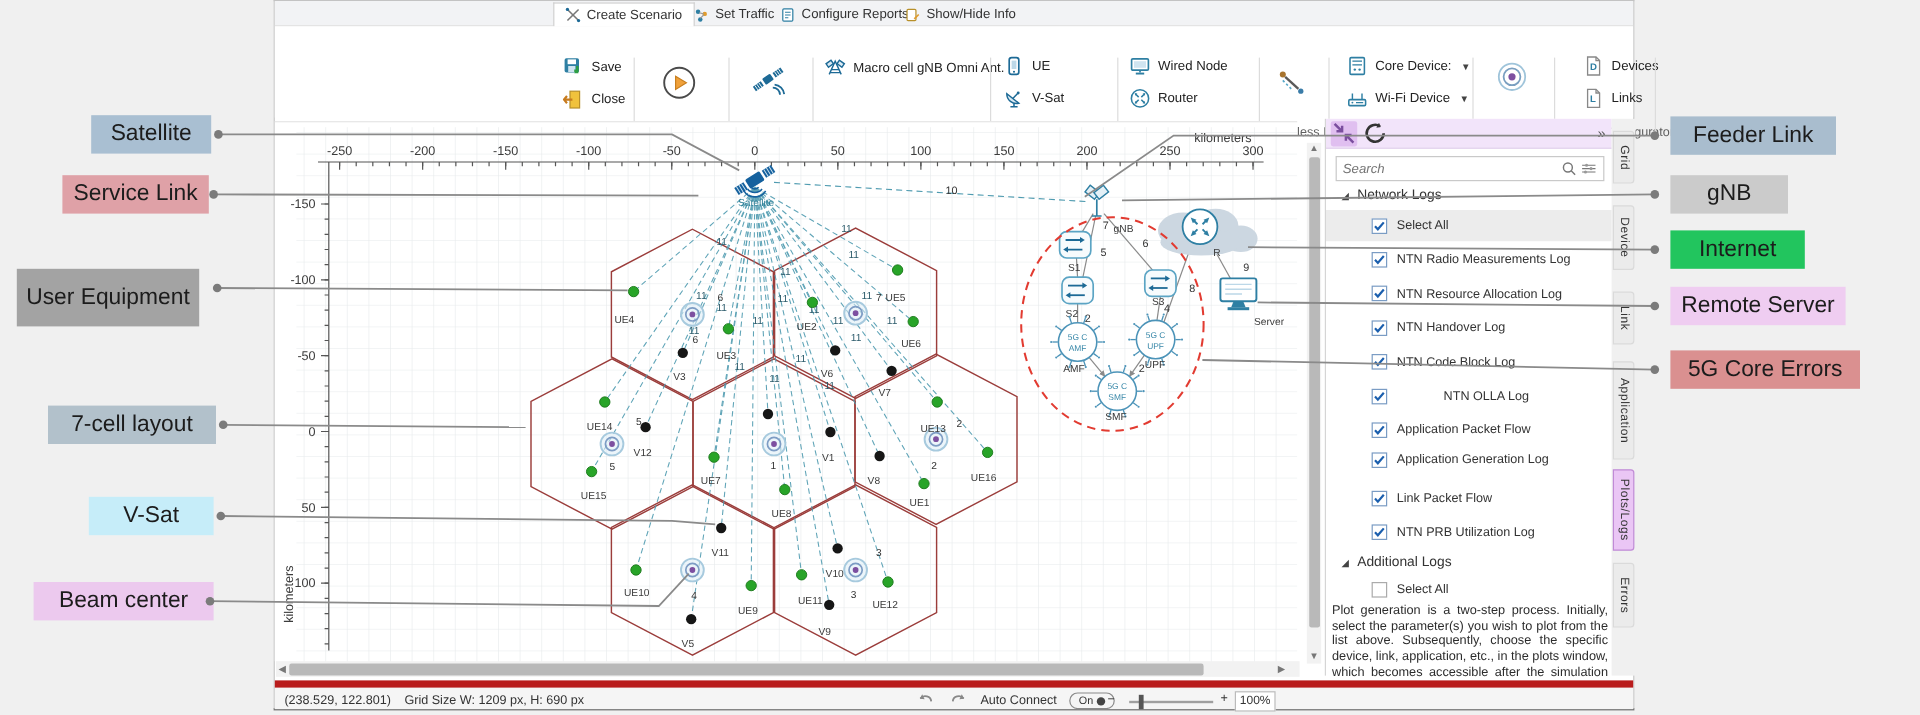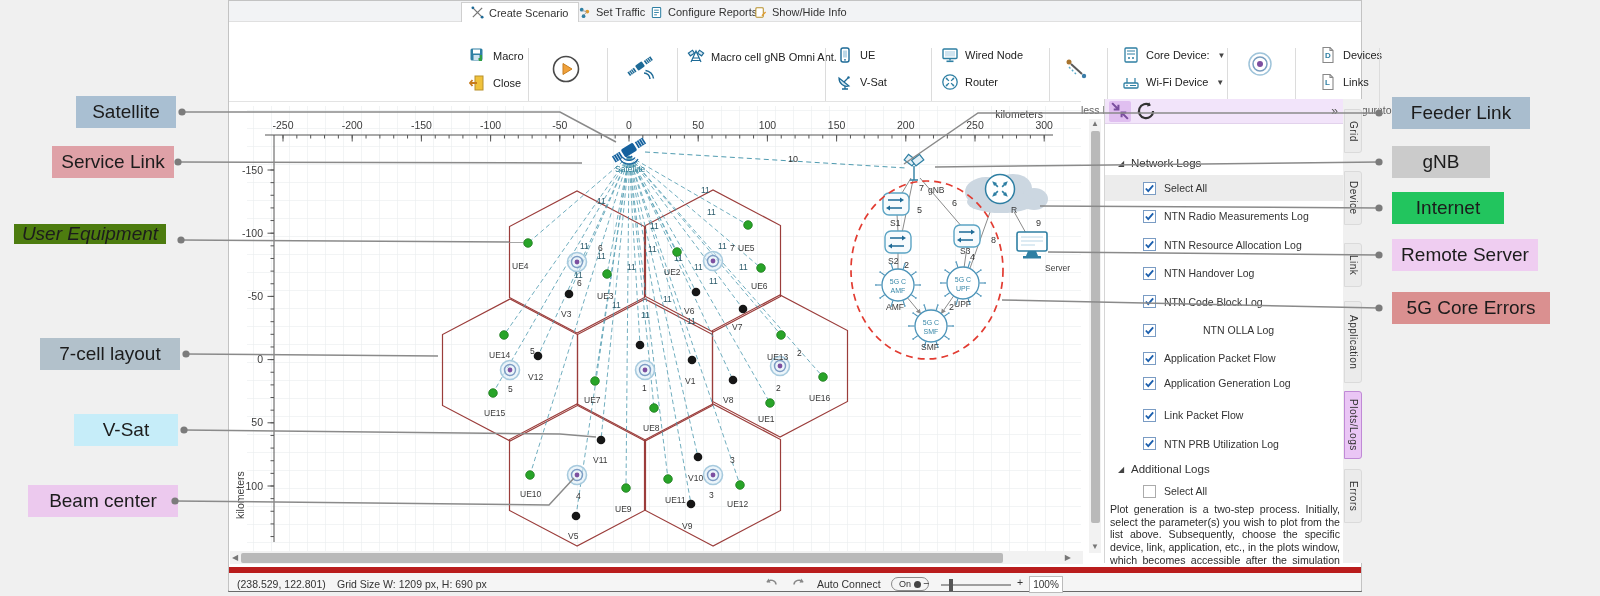--- a/index.html
+++ b/index.html
@@ -112,21 +112,21 @@
     <div class="rbtn" style="left:240px; top:34px;">
       <span class="ic">
           <svg viewBox="0 0 18 18">
             <rect x="1.5" y="1.5" width="12" height="12" rx="1.5" fill="#2e7fa3"></rect>
             <rect x="4" y="2.5" width="7" height="4" fill="#fff"></rect>
             <rect x="4.5" y="8" width="6" height="5" fill="#cfe4f0"></rect>
             <path d="M13 9 l0 5 l-3.5 0 z" fill="#2e9e44"></path>
             <path d="M12 8 v4 h-2.5" stroke="#2e9e44" stroke-width="2" fill="none"></path>
           </svg>
         </span>
-      <span>Macro</span>
+      <span>Save</span>
     </div>
     <div class="rbtn" style="left:240px; top:61px;">
       <span class="ic">
           <svg viewBox="0 0 18 18">
             <rect x="6" y="2" width="8" height="14" fill="#f0c23c" stroke="#b8902a" stroke-width="1"></rect>
             <path d="M8 9 H1 M3.5 6 L1 9 l2.5 3" stroke="#c77b1e" stroke-width="1.8" fill="none"></path>
           </svg>
         </span>
       <span>Close</span>
     </div>
@@ -808,20 +808,37 @@
           </svg>
         </span>
       <span class="ptool">
           <svg viewBox="0 0 14 14">
             <path d="M11.5 7 a4.5 4.5 0 1 1 -2 -3.7" fill="none" stroke="#333" stroke-width="1.4"></path>
             <path d="M9 1.5 l1 2.2 -2.4 0.4 z" fill="#333"></path>
           </svg>
         </span>
       <span id="pchevron">»</span>
     </div>
+    <div id="searchbox">
+      <input placeholder="Search" style="">
+      <span class="ic" style="width:13px;height:13px">
+          <svg viewBox="0 0 14 14">
+            <circle cx="6" cy="6" r="4" fill="none" stroke="#777" stroke-width="1.3"></circle>
+            <path d="M9 9 l3.5 3.5" stroke="#777" stroke-width="1.3"></path>
+          </svg>
+        </span>
+      <span class="ic" style="width:14px;height:13px;margin-left:3px">
+          <svg viewBox="0 0 14 14">
+            <path d="M1 4 h12 M1 7 h12 M1 10 h12" stroke="#777" stroke-width="1"></path>
+            <circle cx="5" cy="4" r="1.4" fill="#999"></circle>
+            <circle cx="9" cy="7" r="1.4" fill="#999"></circle>
+            <circle cx="4" cy="10" r="1.4" fill="#999"></circle>
+          </svg>
+        </span>
+    </div>
     <span class="tri" style="top:60px">◢</span>
     <div class="treehdr" style="top:58px">Network Logs</div>
     <div id="loglist">
         <div class="logrow hl" style="top: 76px;">
           <span class="cbx">
             <svg viewBox="0 0 12 12">
               <path d="M2 6 l2.6 2.8 L10 2.5" fill="none" stroke="#1b5fae" stroke-width="2"></path>
             </svg>
           </span>
           <span class="loglab">Select All</span>
@@ -956,21 +973,21 @@
         <div id="sthumb"></div>
       </div>
     <span class="abs" style="left:788px; top:3px">+</span>
     <div id="zoombox">100%</div>
   </div>
 </div>
 
 <div id="annoboxes">
     <div class="anno" style="left: 76px; top: 96px; width: 100px; height: 32px; background: rgb(169, 191, 210);">Satellite</div>
     <div class="anno" style="left: 52px; top: 146px; width: 122px; height: 32px; background: rgb(223, 161, 167);">Service Link</div>
-    <div class="anno" style="left: 14px; top: 224px; width: 152px; height: 20px; background: #4d7c0f; font-style: italic;">User Equipment</div>
+    <div class="anno" style="left: 14px; top: 224px; width: 152px; height: 48px; background: #a3a3a3;">User Equipment</div>
     <div class="anno" style="left: 40px; top: 338px; width: 140px; height: 32px; background: rgb(178, 193, 203);">7-cell layout</div>
     <div class="anno" style="left: 74px; top: 414px; width: 104px; height: 32px; background: rgb(198, 237, 249);">V-Sat</div>
     <div class="anno" style="left: 28px; top: 485px; width: 150px; height: 32px; background: rgb(236, 201, 238);">Beam center</div>
     <div class="anno" style="left: 1392px; top: 97px; width: 138px; height: 32px; background: rgb(169, 189, 206);">Feeder Link</div>
     <div class="anno" style="left: 1392px; top: 146px; width: 98px; height: 32px; background: rgb(203, 203, 203);">gNB</div>
     <div class="anno" style="left: 1392px; top: 192px; width: 112px; height: 32px; background: #22c55e; text-align: right;">Internet</div>
     <div class="anno" style="left: 1392px; top: 239px; width: 146px; height: 32px; background: rgb(239, 205, 241);">Remote Server</div>
     <div class="anno" style="left: 1392px; top: 292px; width: 158px; height: 32px; background: rgb(218, 144, 144);">5G Core Errors</div>
   </div>
 <svg id="overlay" viewBox="0 0 1600 596">

